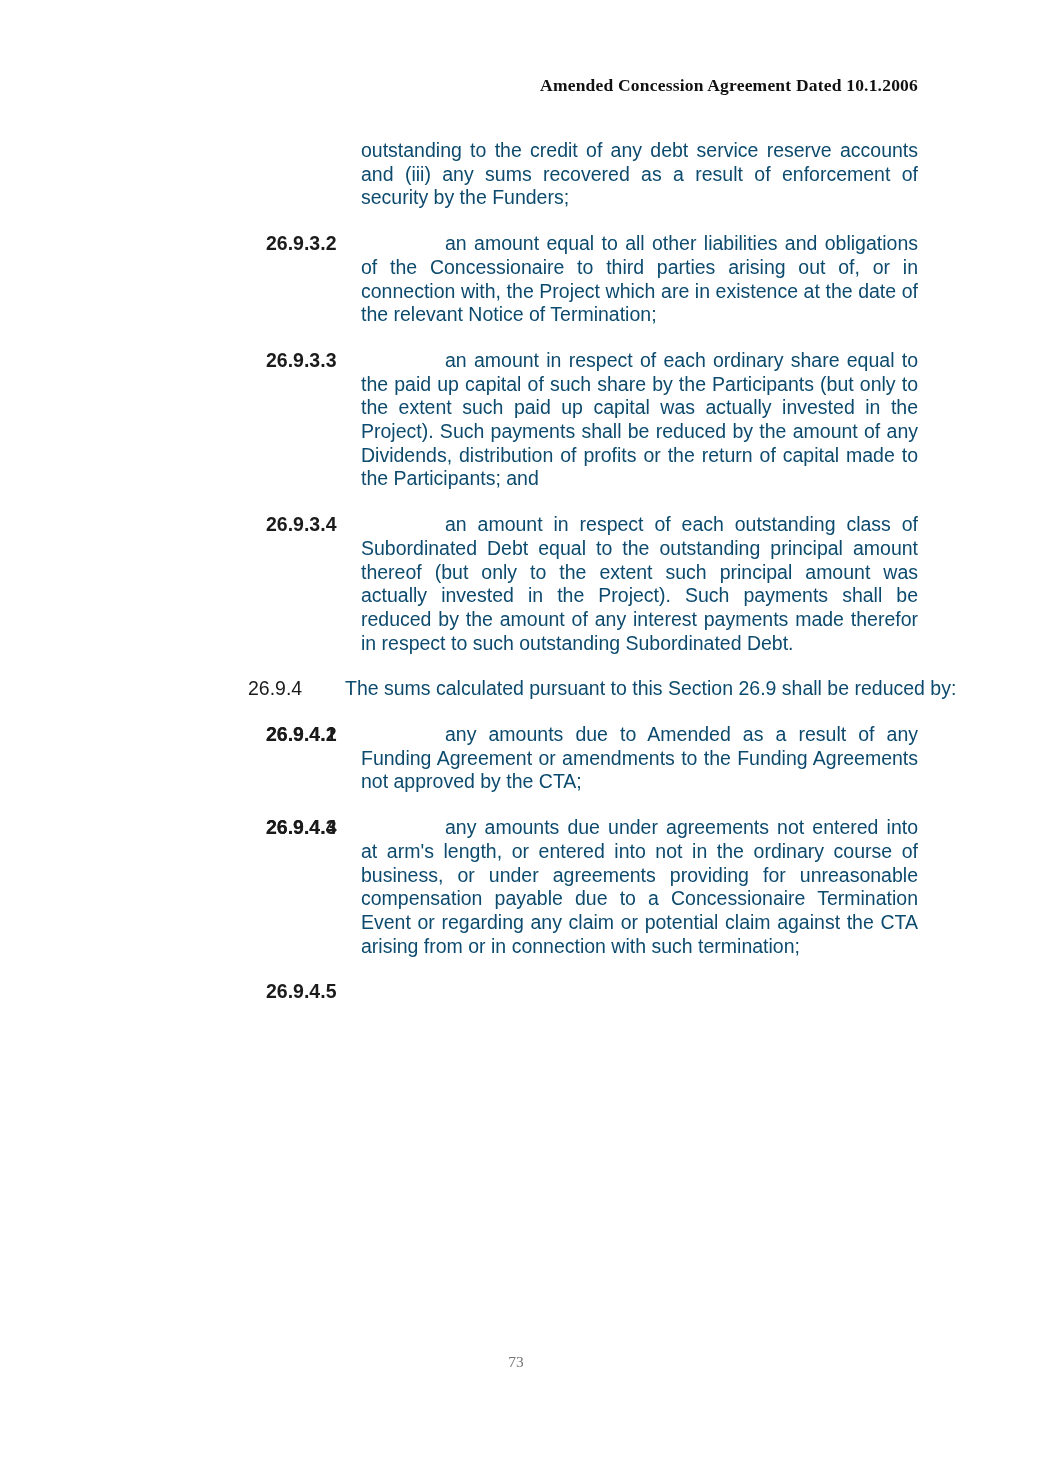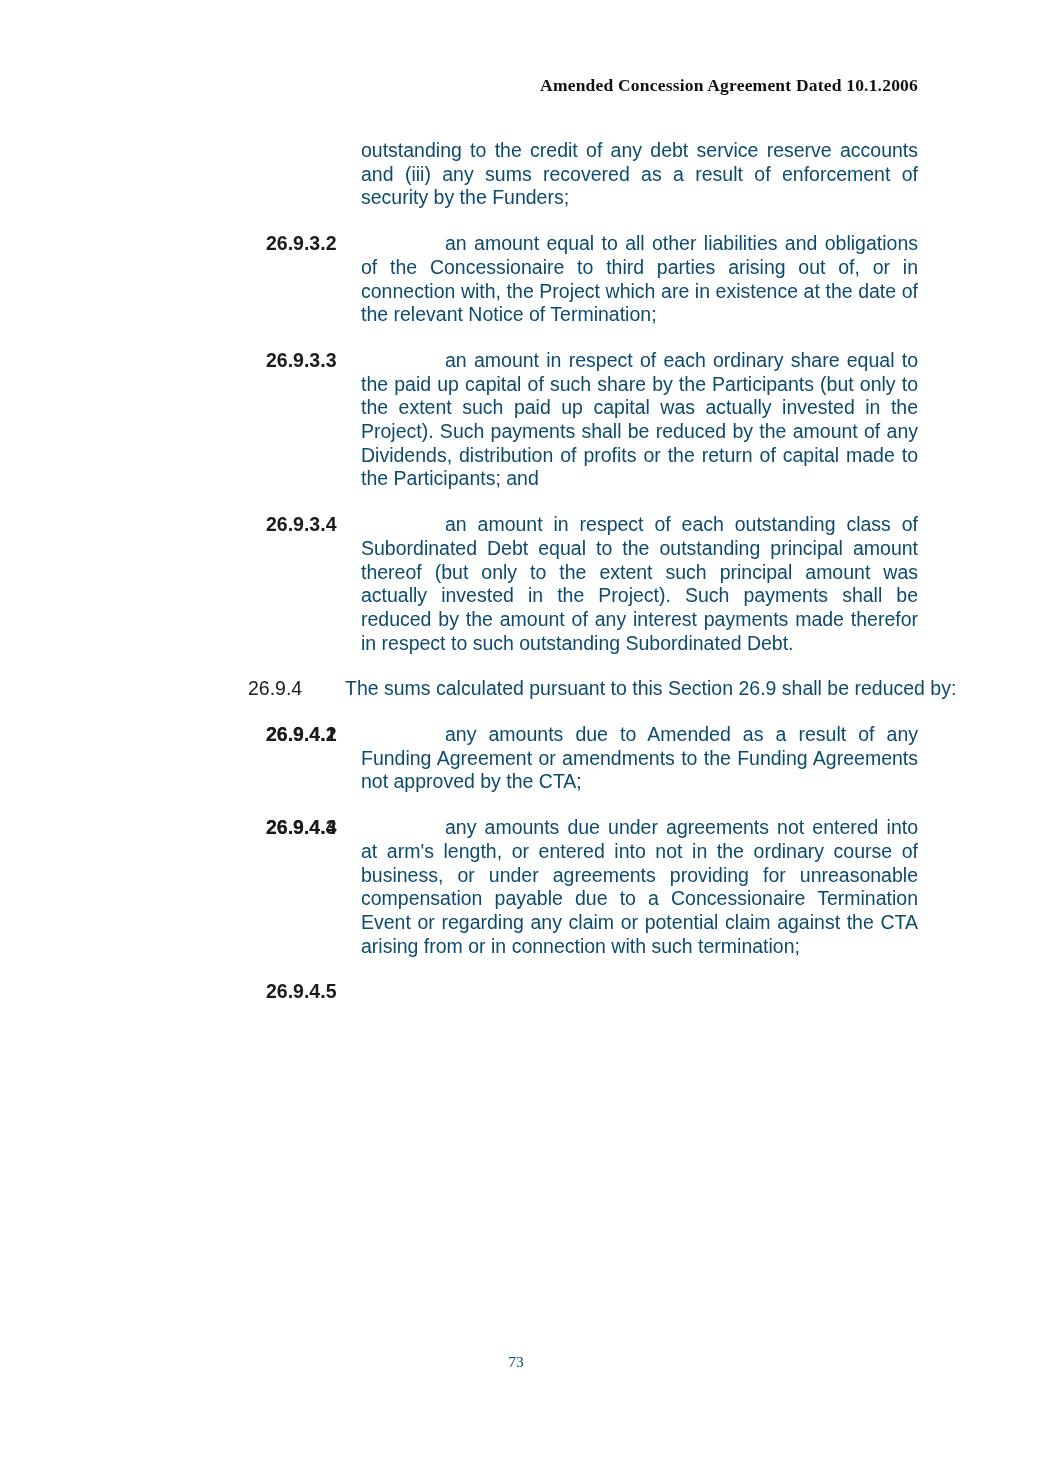--- a/index.html
+++ b/index.html
@@ -66,21 +66,21 @@
     text-indent: 67px;
   }
   .footer {
     position: absolute;
     top: 1353px;
     left: 0;
     width: 1032px;
     text-align: center;
     font-family: "Liberation Serif", serif;
     font-size: 15.5px;
-    color: #0c4a6e;
+    color: #737373;
   }
 </style>
 </head>
 <body>
 
 <div class="page">
 
   <div class="header">
     <div>Amended Concession Agreement Dated 10.1.2006</div>
   </div>

